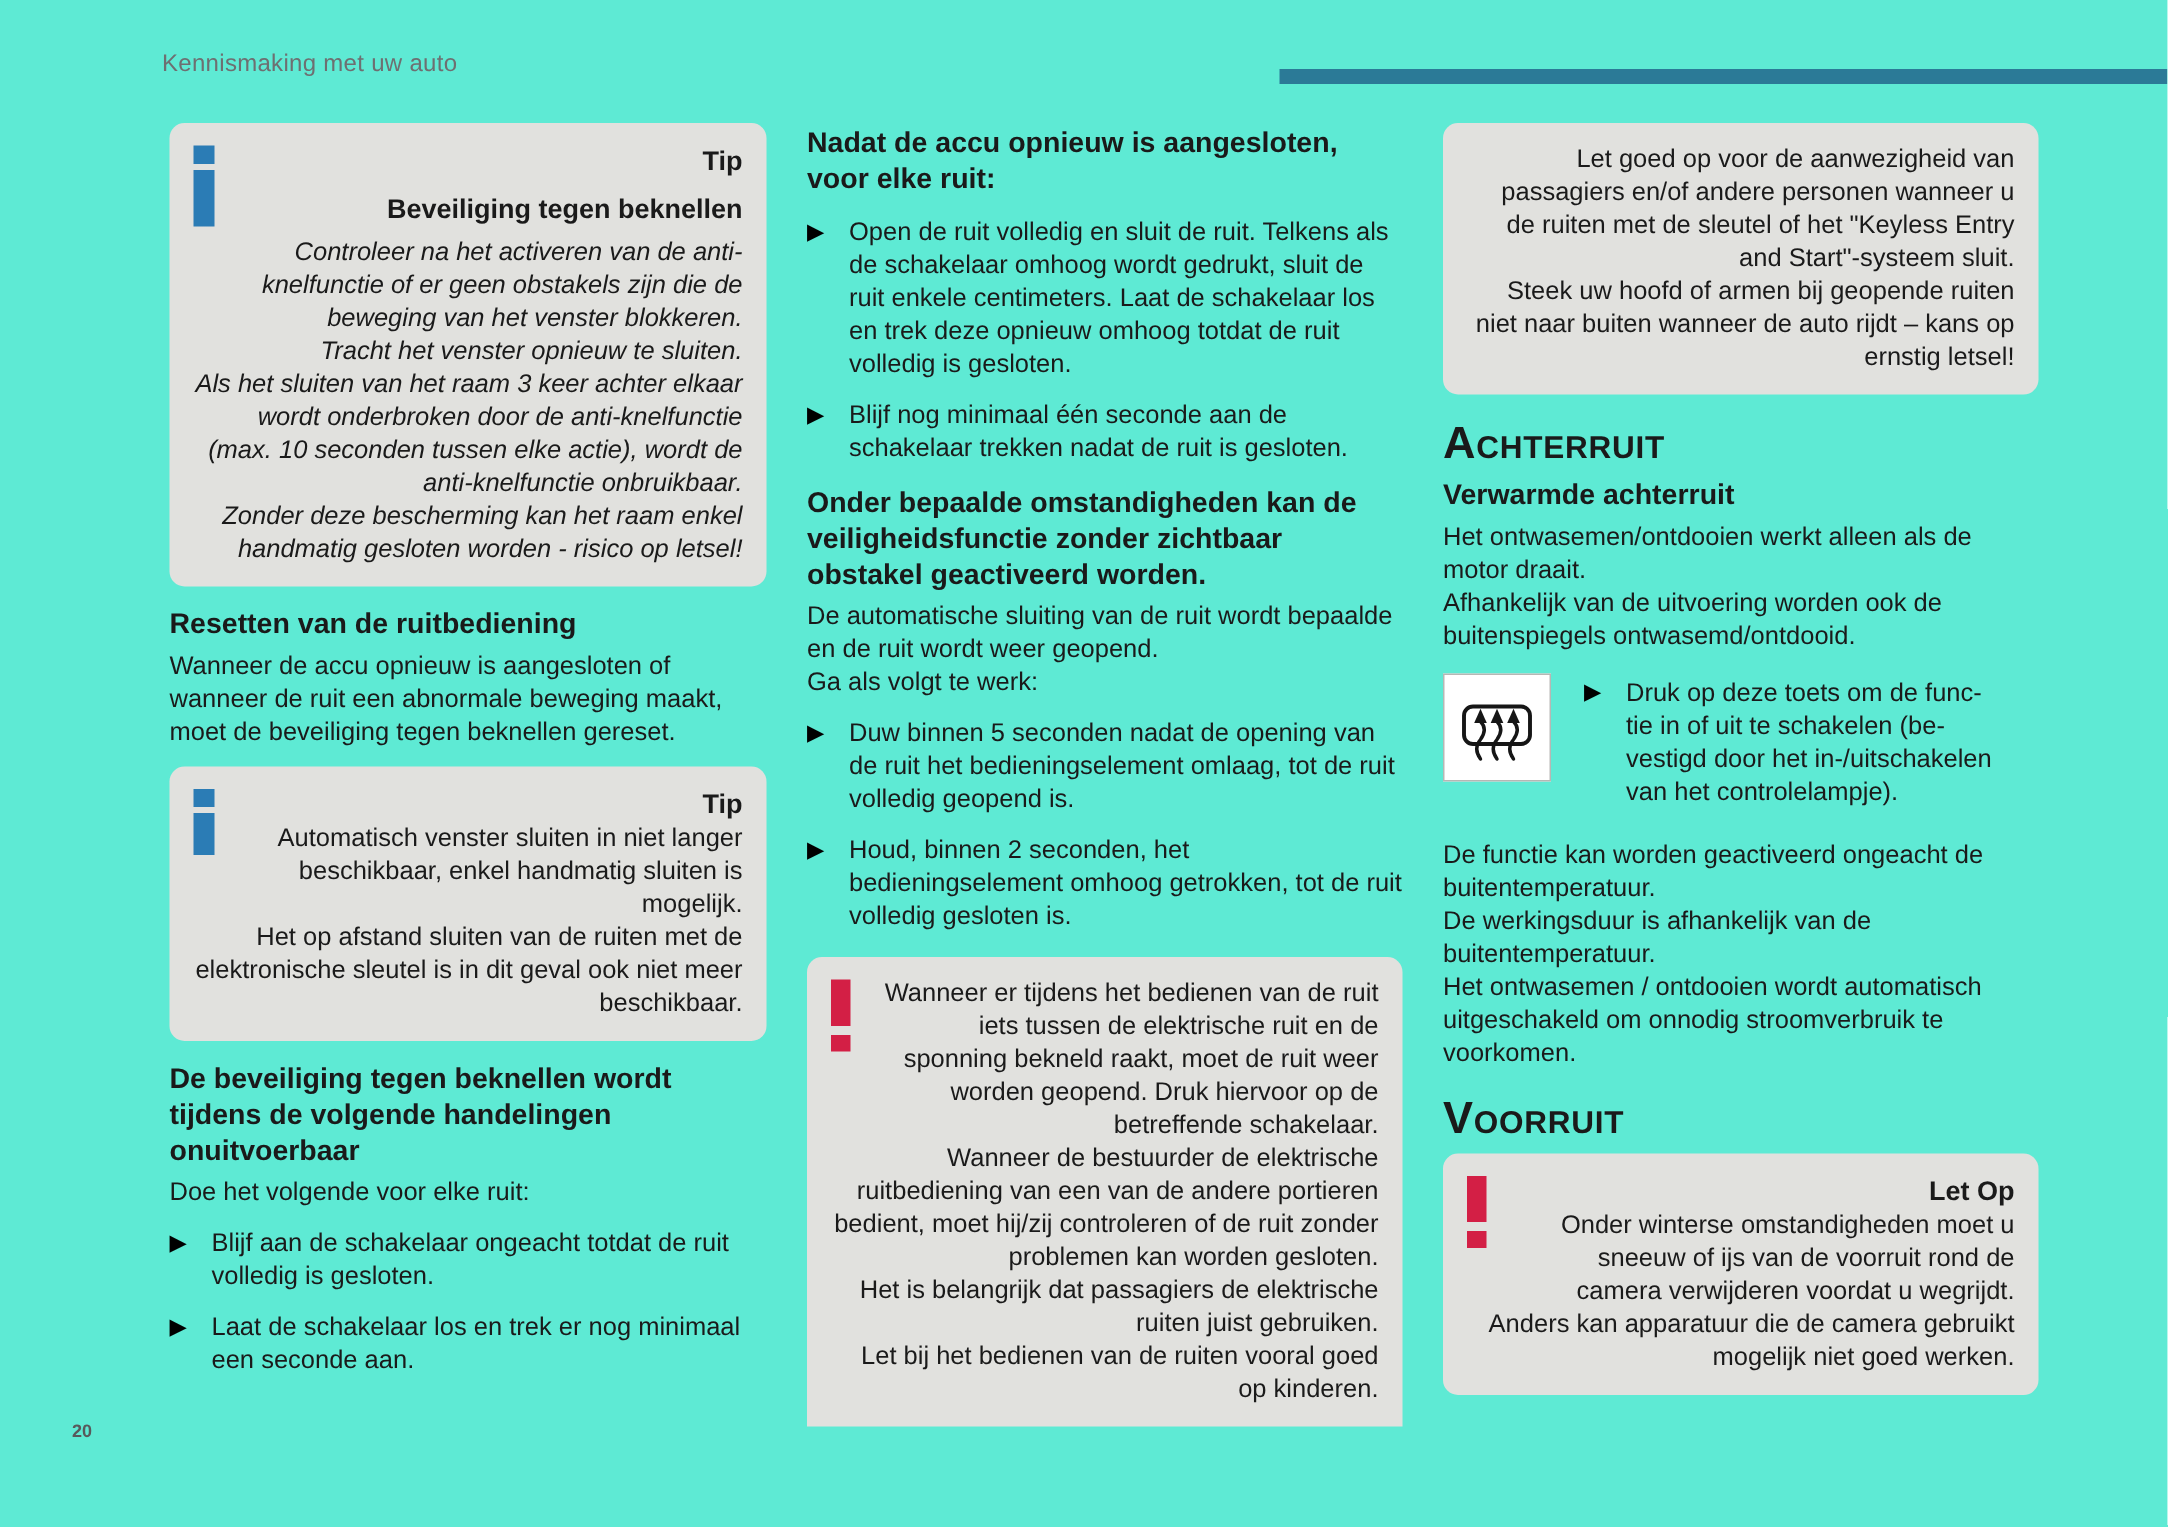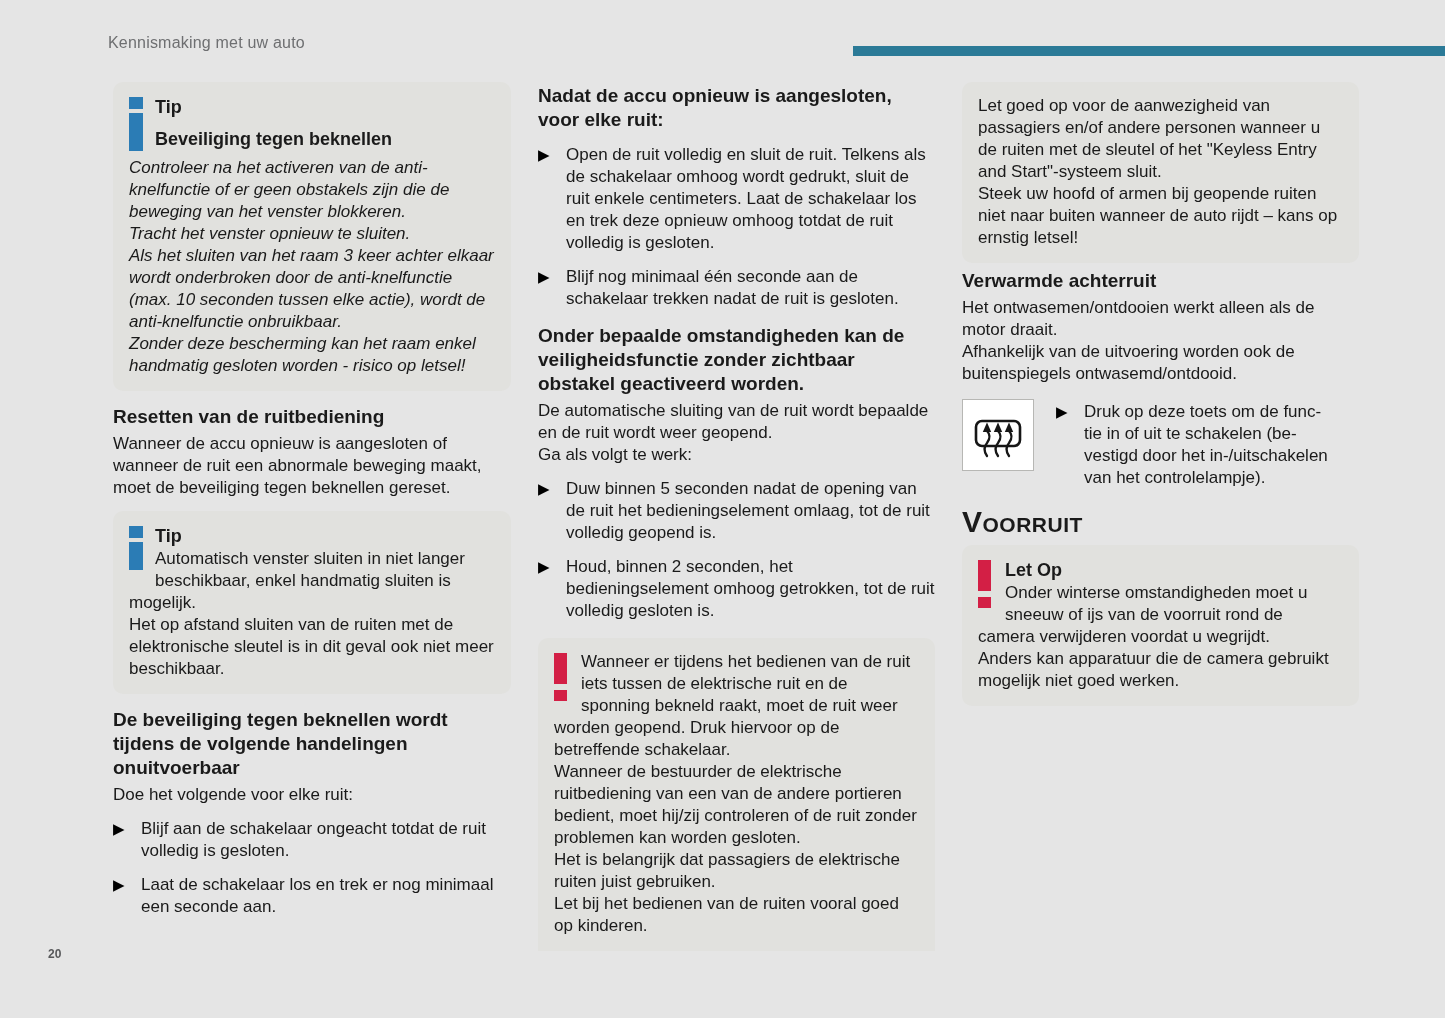--- a/index.html
+++ b/index.html
@@ -1,19 +1,19 @@
 <!DOCTYPE html>
 <html><head>
 <meta charset="utf-8">
 <style>
   html,body{margin:0;padding:0;background:#ffffff;}
   .page{
     position:relative;
     width:1445px;height:1018px;
-    background:#e5e5e5;
+    background:#5eead4;
     font-family:"Liberation Sans", sans-serif;
     color:#1a1a1a;
     overflow:hidden;
   }
   .header-title{
     position:absolute;left:108px;top:34px;
     font-size:16px;color:#6e6f71;letter-spacing:0.2px;
   }
   .accent-bar{
     position:absolute;left:853px;right:0;top:46px;height:10px;
@@ -22,20 +22,21 @@
   .col{position:absolute;top:82px;width:398px;}
   .col-1{left:113px;}
   .col-2{left:538px;width:397px;}
   .col-3{left:962px;width:397px;}
 
   .graybox{
     background:#e1e1de;
     border-radius:10px;
     padding:13px 16px 14px 16px;
     overflow:hidden;
+    text-align:right;
   }
   .graybox.clipped{border-radius:10px 10px 0 0;}
   .box-title{font-size:18px;font-weight:bold;line-height:24px;}
   .box-sub{font-size:18px;font-weight:bold;line-height:24px;margin-top:8px;}
   .body{
     font-size:17px;line-height:22px;
     white-space:pre-line;
   }
   .graybox .body.below-icon{clear:left;margin-top:6px;font-style:italic;}
 
@@ -174,20 +175,21 @@
     </section>
   </div>
 
   <div class="col col-3">
 
     <section class="graybox">
       <div class="body">Let goed op voor de aanwezigheid van passagiers en/of andere personen wanneer u de ruiten met de sleutel of het "Keyless Entry and Start"-systeem sluit.
 Steek uw hoofd of armen bij geopende ruiten niet naar buiten wanneer de auto rijdt – kans op ernstig letsel!</div>
     </section>
 
+    <div class="caps-h">Achterruit</div>
     <div class="h3">Verwarmde achterruit</div>
     <div class="body">Het ontwasemen/ontdooien werkt alleen als de motor draait.
 Afhankelijk van de uitvoering worden ook de buitenspiegels ontwasemd/ontdooid.</div>
 
     <div class="icon-row">
       <div class="btn-icon-box">
         <svg width="54" height="54" viewBox="0 0 54 54" aria-hidden="true">
           <rect x="5" y="13" width="44" height="25" rx="6" fill="none" stroke="#161616" stroke-width="2.6"></rect>
           <g fill="none" stroke="#161616" stroke-width="2.3" stroke-linecap="round">
             <path d="M16 48 q-5 -7 0 -13 q5 -7 0 -12"></path>
@@ -203,20 +205,23 @@
       </div>
       <div class="bullet">
         <span class="arrow">▶</span>
         <div class="body">Druk op deze toets om de func-
 tie in of uit te schakelen (be-
 vestigd door het in-/uitschakelen
 van het controlelampje).</div>
       </div>
     </div>
 
+    <div class="body spaced">De functie kan worden geactiveerd ongeacht de buitentemperatuur.
+De werkingsduur is afhankelijk van de buitentemperatuur.
+Het ontwasemen / ontdooien wordt automatisch uitgeschakeld om onnodig stroomverbruik te voorkomen.</div>
 
     <div class="caps-h">Voorruit</div>
 
     <section class="graybox">
       <span class="excl-icon"></span>
       <div class="box-title">Let Op</div>
       <div class="body">Onder winterse omstandigheden moet u sneeuw of ijs van de voorruit rond de camera verwijderen voordat u wegrijdt.
 Anders kan apparatuur die de camera gebruikt mogelijk niet goed werken.</div>
     </section>
   </div>

